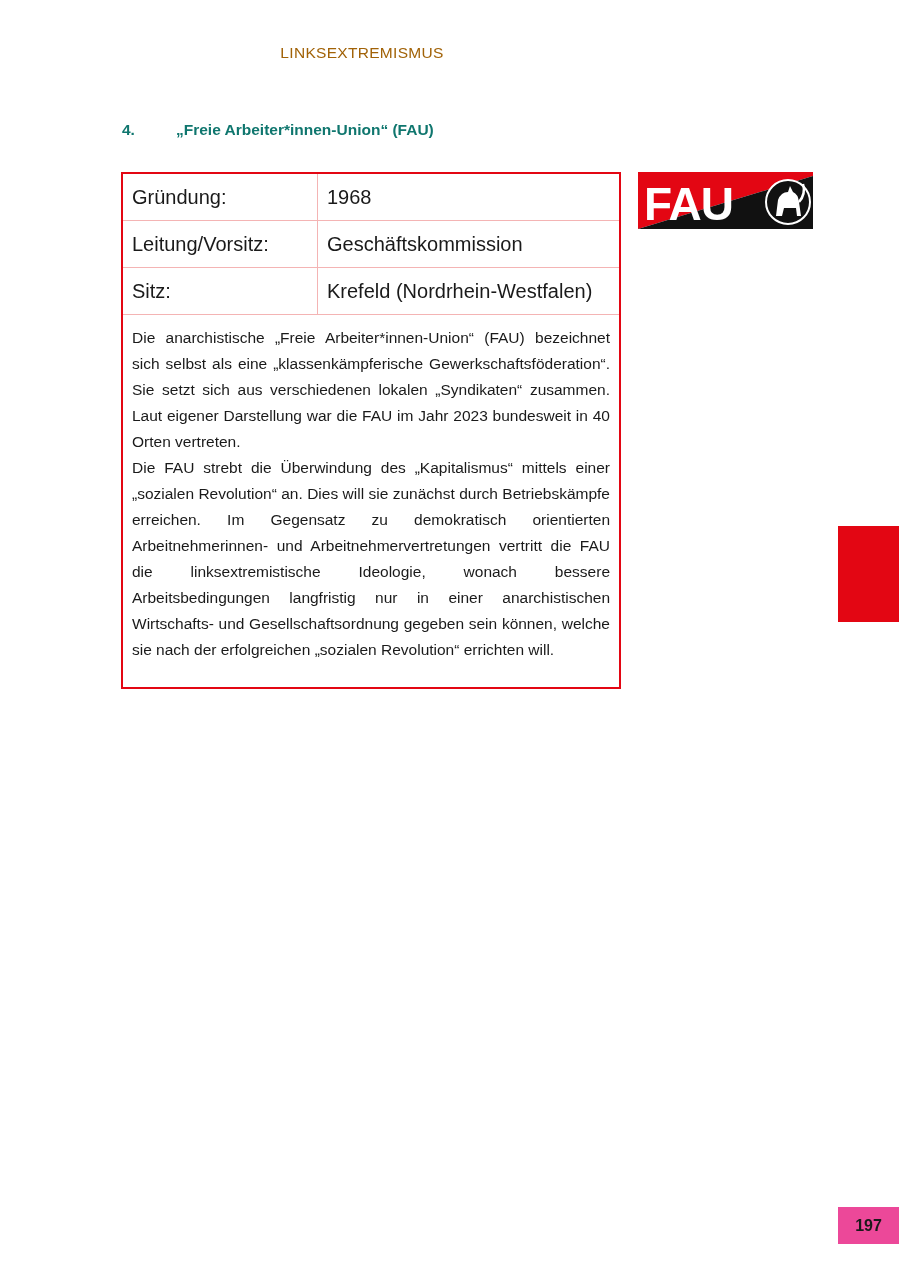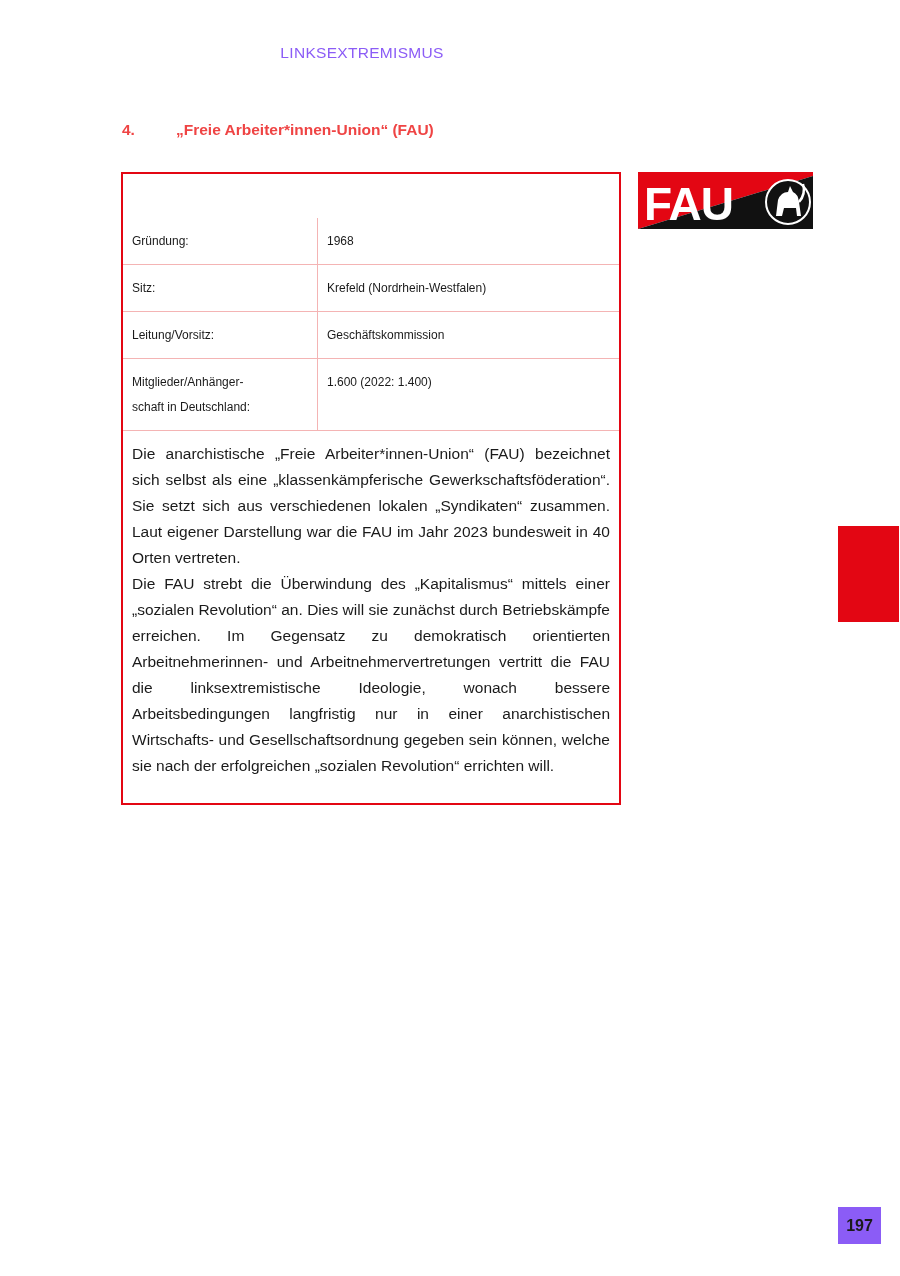--- a/index.html
+++ b/index.html
@@ -3,83 +3,78 @@
 <meta charset="utf-8">
 <style>
   html, body { margin: 0; padding: 0; }
   body {
     width: 900px; height: 1276px; position: relative; overflow: hidden;
     background: #ffffff; color: #1a1a1a;
     font-family: "Liberation Sans", "DejaVu Sans", sans-serif;
   }
   .running-head {
     position: absolute; top: 44px; left: 0; width: 724px; text-align: center;
-    font-size: 15.5px; letter-spacing: 0.3px; color: #8b5cf6;
+    font-size: 15.5px; letter-spacing: 0.3px; color: #a16207;
   }
   .section-heading {
     position: absolute; top: 121px; left: 122px;
-    font-size: 15.5px; font-weight: bold; color: #ef4444;
+    font-size: 15.5px; font-weight: bold; color: #0f766e;
   }
   .section-heading .num { display: inline-block; width: 54px; }
   .info-box {
     position: absolute; top: 172px; left: 121px; width: 496px;
     border: 2px solid #e30613; box-sizing: content-box;
   }
-  table.facts { border-collapse: collapse; width: 100%; font-size: 12px; margin-top: 44px; }
+  table.facts { border-collapse: collapse; width: 100%; font-size: 20px; }
   table.facts td {
     border-bottom: 1px solid #f4b4b4; vertical-align: top;
     padding: 11px 9px 10px 9px; line-height: 25px;
   }
   table.facts td.label { width: 176px; border-right: 1px solid #f4b4b4; }
   table.facts tr.single td { height: 23px; }
   table.facts tr.double td { height: 48px; }
   .body-text {
     padding: 10px 9px 24px 9px; font-size: 15.5px; line-height: 26px; text-align: justify;
   }
   .body-text p { margin: 0; }
   .logo {
     position: absolute; top: 172px; left: 638px; width: 175px; height: 43px;
   }
   .side-tab {
     position: absolute; top: 526px; left: 838px; width: 61px; height: 96px; background: #e30613;
   }
   .page-number {
-    position: absolute; top: 1207px; left: 838px; width: 43px; height: 37px;
-    background: #8b5cf6; text-align: center; line-height: 37px;
+    position: absolute; top: 1207px; left: 838px; width: 61px; height: 37px;
+    background: #ec4899; text-align: center; line-height: 37px;
     font-weight: bold; font-size: 16px; color: #1a1a1a;
   }
 </style>
 </head>
 <body>
 
 <div class="running-head">LINKSEXTREMISMUS</div>
 
 <div class="section-heading">
   <span class="num">4.</span><span>„Freie Arbeiter*innen-Union“ (FAU)</span>
 </div>
 
 <div class="info-box">
   <table class="facts">
     <tbody>
         <tr class="single">
       <td class="label">Gründung:</td>
       <td>1968</td>
     </tr>
     <tr class="single">
-      <td class="label">Sitz:</td>
-      <td>Krefeld (Nordrhein-Westfalen)</td>
-    </tr>
-    <tr class="single">
       <td class="label">Leitung/Vorsitz:</td>
       <td>Geschäftskommission</td>
     </tr>
-    <tr class="double">
-      <td class="label" style="white-space:pre-line">Mitglieder/Anhänger-
-schaft in Deutschland:</td>
-      <td>1.600 (2022: 1.400)</td>
+    <tr class="single">
+      <td class="label">Sitz:</td>
+      <td>Krefeld (Nordrhein-Westfalen)</td>
     </tr>
   </tbody>
     </table>
   <div class="body-text">
     <p>Die anarchistische „Freie Arbeiter*innen-Union“ (FAU) bezeichnet sich selbst als eine „klassenkämpferische Gewerkschaftsföderation“. Sie setzt sich aus verschiedenen lokalen „Syndikaten“ zusammen. Laut eigener Darstellung war die FAU im Jahr 2023 bundesweit in 40 Orten vertreten.</p>
     <p>Die FAU strebt die Überwindung des „Kapitalismus“ mittels einer „sozialen Revolution“ an. Dies will sie zunächst durch Betriebskämpfe erreichen. Im Gegensatz zu demokratisch orientierten Arbeitnehmerinnen- und Arbeitnehmervertretungen vertritt die FAU die linksextremistische Ideologie, wonach bessere Arbeitsbedingungen langfristig nur in einer anarchistischen Wirtschafts- und Gesellschaftsordnung gegeben sein können, welche sie nach der erfolgreichen „sozialen Revolution“ errichten will.</p>
   </div>
 </div>
 
 <div class="logo">

